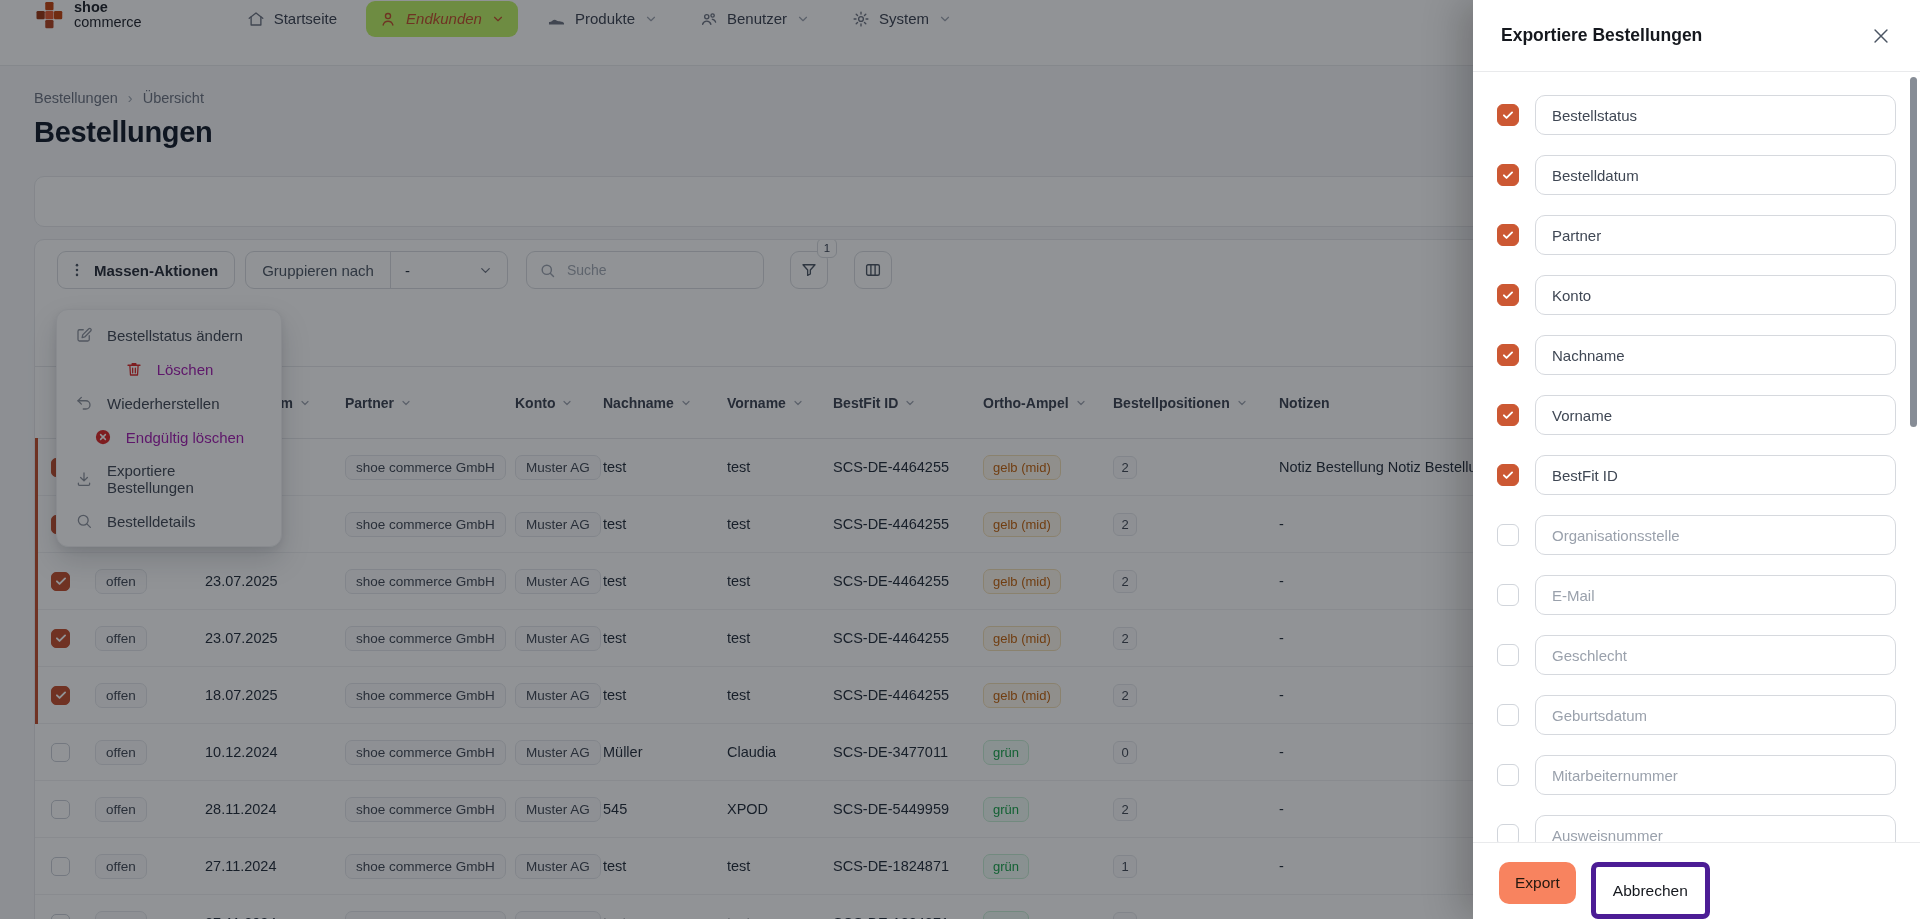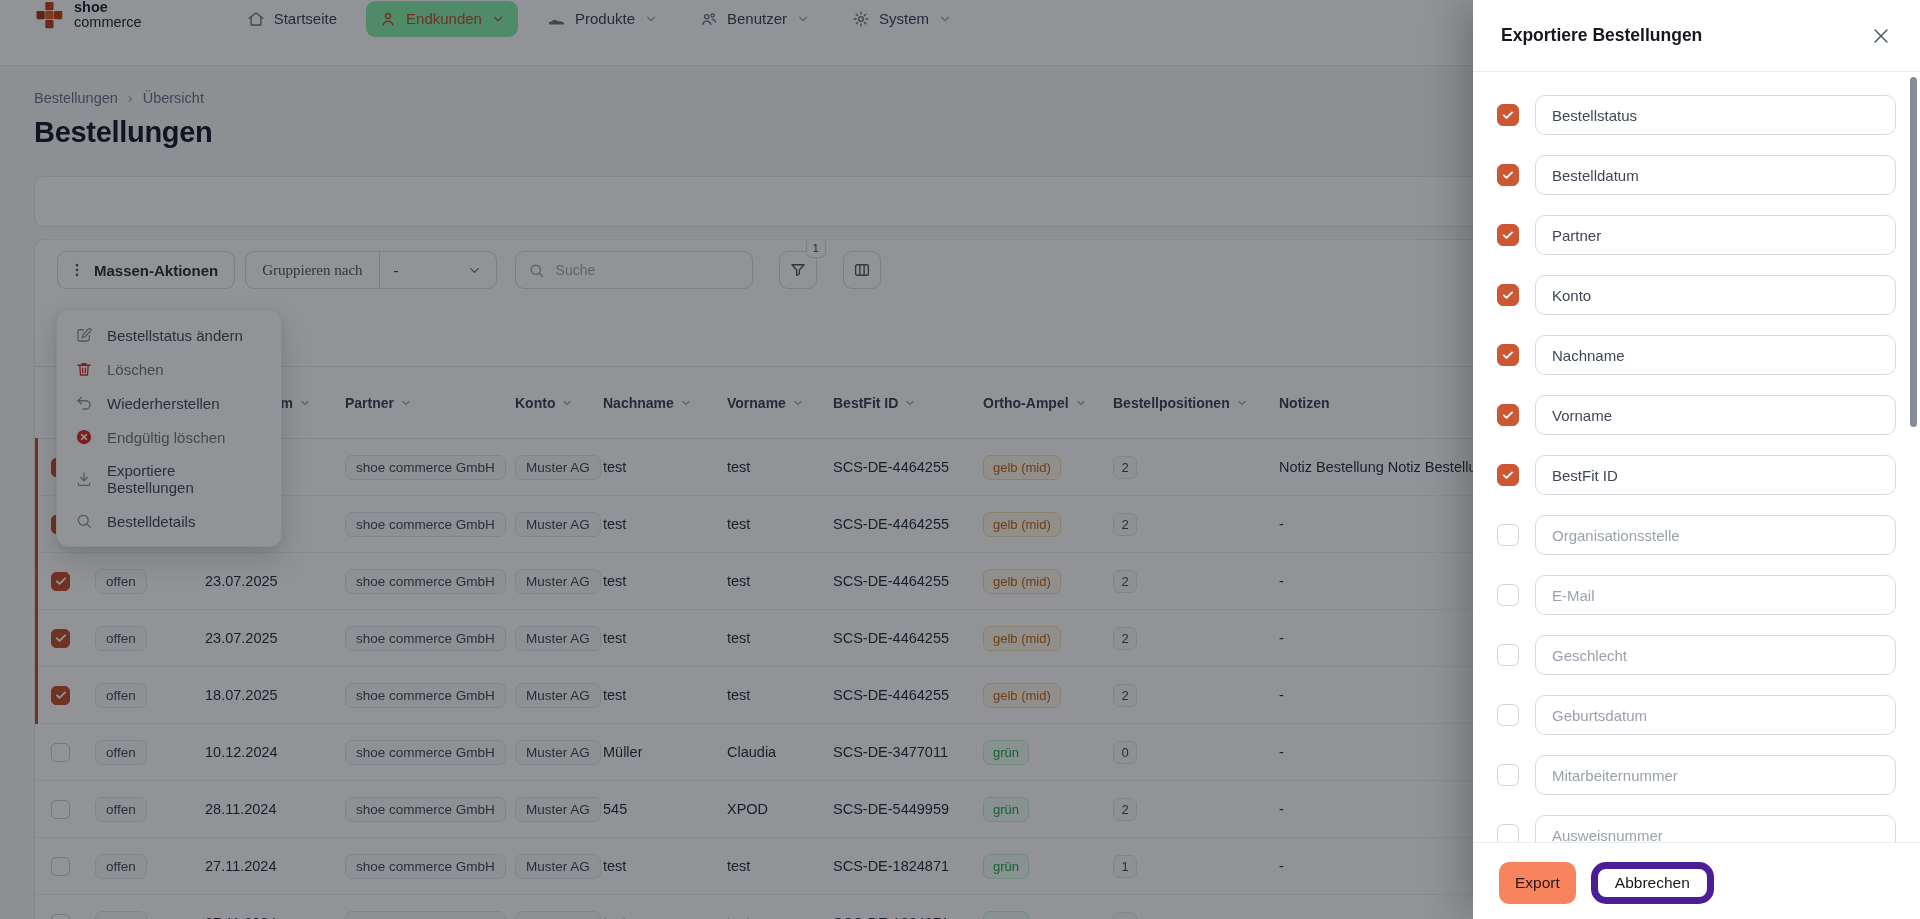--- a/index.html
+++ b/index.html
@@ -23,38 +23,38 @@
   .brand-text { line-height:15px; font-size:14.5px; color:#1B1F27; }
   .brand-text .l1 { font-weight:700; }
   .brand-text .l2 { font-weight:500; }
   .nav-items { display:flex; align-items:center; margin-left:92px; gap:16px; }
   .nav-item {
     display:flex; align-items:center; gap:9px; padding:9px 13px; border-radius:9px;
     font-size:15px; font-weight:500; color:#3A4150; cursor:pointer;
   }
   .nav-item .ic { color:#6B7280; }
   .nav-item .chev { color:#9CA3AF; }
-  .nav-item.active { background:#86efac; color:#C14E2B; }
+  .nav-item.active { background:#bef264; color:#C14E2B;font-style:italic; }
   .nav-item.active .ic, .nav-item.active .chev { color:#C14E2B; }
 
   
   .content { padding:0 34px; position:relative; z-index:1; }
   .breadcrumb { margin-top:24px; display:flex; align-items:center; gap:10px; font-size:14.5px; color:#6B7280; }
   .breadcrumb .sep { color:#9CA3AF; }
   h1.page-title { margin:8px 0 0; font-size:29px; line-height:36px; font-weight:800; letter-spacing:-0.3px; color:#101828; }
 
   .card-empty { margin-top:26px; height:51px; background:#fff; border:1px solid #E7E8EB; border-radius:10px; }
   .card-table { margin-top:12px; background:#fff; border:1px solid #E7E8EB; border-radius:10px; height:760px; position:relative; overflow:hidden; }
 
   
   .toolbar { display:flex; align-items:center; padding:11px 12px; }
   .ctl { height:38px; border:1px solid #D8DBDF; border-radius:9px; background:#fff; display:inline-flex; align-items:center;margin-left:10px; }
   .bulk-btn { padding:0 16px 0 10px; gap:8px; font-size:15px; font-weight:600; color:#252B37; cursor:pointer; }
   .bulk-btn .ic { color:#4B5563; }
-  .group-ctl { overflow:hidden;font-family:Liberation Serif, serif; }
+  .group-ctl { overflow:hidden; }
   .group-label { padding:0 16px; font-size:15px; color:#4B5563; border-right:1px solid #D8DBDF; height:100%; display:flex; align-items:center; }
   .group-select { padding:0 14px; width:116px; display:flex; align-items:center; justify-content:space-between; font-size:15px; color:#1F2937; cursor:pointer; height:100%; }
   .group-select .ic { color:#6B7280; }
   .search-ctl { margin-left:18px; width:238px; padding:0 12px; gap:9px; }
   .search-ctl .ic { color:#9CA3AF; }
   .search-ctl input { border:none; outline:none; flex:1; font-size:14px; color:#1F2937; font-family:inherit; background:transparent; }
   .search-ctl input::placeholder { color:#A2A9B3; }
   .icon-btn { width:38px; justify-content:center; position:relative; cursor:pointer; color:#4B5563; }
   .icon-btn.filter { margin-left:26px; }
   .icon-btn.columns { margin-left:26px; }
@@ -83,21 +83,21 @@
   .notes { white-space:nowrap; overflow:hidden; }
 
   
   .bulk-menu {
     position:absolute; left:56px; top:309px; width:226px; z-index:30;
     background:#fff; border:1px solid #F0F1F3; border-radius:12px; padding:8px 0;
     box-shadow:0 14px 30px rgba(16,24,40,.16), 0 3px 8px rgba(16,24,40,.08);
   }
   .menu-item { display:flex; align-items:center; gap:14px; padding:8px 18px; font-size:15px; color:#3F4754; cursor:pointer; }
   .menu-item .ic { color:#8A909B; width:18px; }
-  .menu-item.danger { color:#737373; }
+  .menu-item.danger { color:#a21caf;justify-content:center; }
   .menu-item.danger .ic { color:#DC2626; }
 
   
   .overlay { position:fixed; inset:0; background:rgba(16,19,26,.46); z-index:40; }
   .drawer {
     position:fixed; top:0; right:0; width:447px; height:919px; background:#fff; z-index:50;
     box-shadow:-14px 0 36px rgba(0,0,0,.20);
   }
   .drawer-head { height:72px; display:flex; align-items:center; justify-content:space-between; padding:0 26px 0 28px; border-bottom:1px solid #E9EAEC; }
   .drawer-title { font-size:17.5px; font-weight:600; color:#15181E; }
@@ -105,21 +105,21 @@
   .drawer-list { position:absolute; top:73px; bottom:77px; left:0; right:0; padding:22px 24px 0; overflow:hidden; }
   .field-row { display:flex; align-items:center; gap:16px; height:40px; margin-bottom:20px; }
   .cb { flex:none; width:22px; height:22px; border-radius:6px; border:1px solid #D1D5DB; background:#fff; display:flex; align-items:center; justify-content:center; cursor:pointer; color:#fff; }
   .cb.checked { background:#CC5833; border-color:#CC5833; }
   .field-box { flex:1; height:40px; border:1px solid #D6D9DE; border-radius:10px; background:#fff; display:flex; align-items:center; padding:0 16px; font-size:15px; }
   .field-box.on  { color:#3F4754; }
   .field-box.off { color:#9AA1AC; }
   .drawer-scroll { position:absolute; top:77px; right:3px; width:7px; height:350px; border-radius:4px; background:#878D96; z-index:7; }
   .drawer-foot { position:absolute; left:0; right:0; bottom:0; height:77px; background:#fff; border-top:1px solid #E9EAEC; display:flex; align-items:flex-start; gap:15px; padding:19px 0 0 26px; z-index:6; }
   .btn-export { height:42px; padding:0 16px; border:none; border-radius:10px; background:#F8835F; color:#24180F; font-size:15.5px; font-weight:500; font-family:inherit; cursor:pointer; }
-  .btn-cancel { height:42px; padding:0 17px; border:7px solid #4c1d95; border-radius:15px; background:#fff; color:#15181E; font-size:15.5px; font-weight:500; font-family:inherit; cursor:pointer; }
+  .btn-cancel { height:57px; padding:0 17px; border:5px solid #4c1d95; border-radius:7px; background:#fff; color:#15181E; font-size:15.5px; font-weight:500; font-family:inherit; cursor:pointer; }
 </style>
 </head>
 <body>
 
 <div>
 
   <header class="topnav">
     <div class="brand">
       <span class="ic brand-mark">
         <svg viewBox="0 0 24 24">

